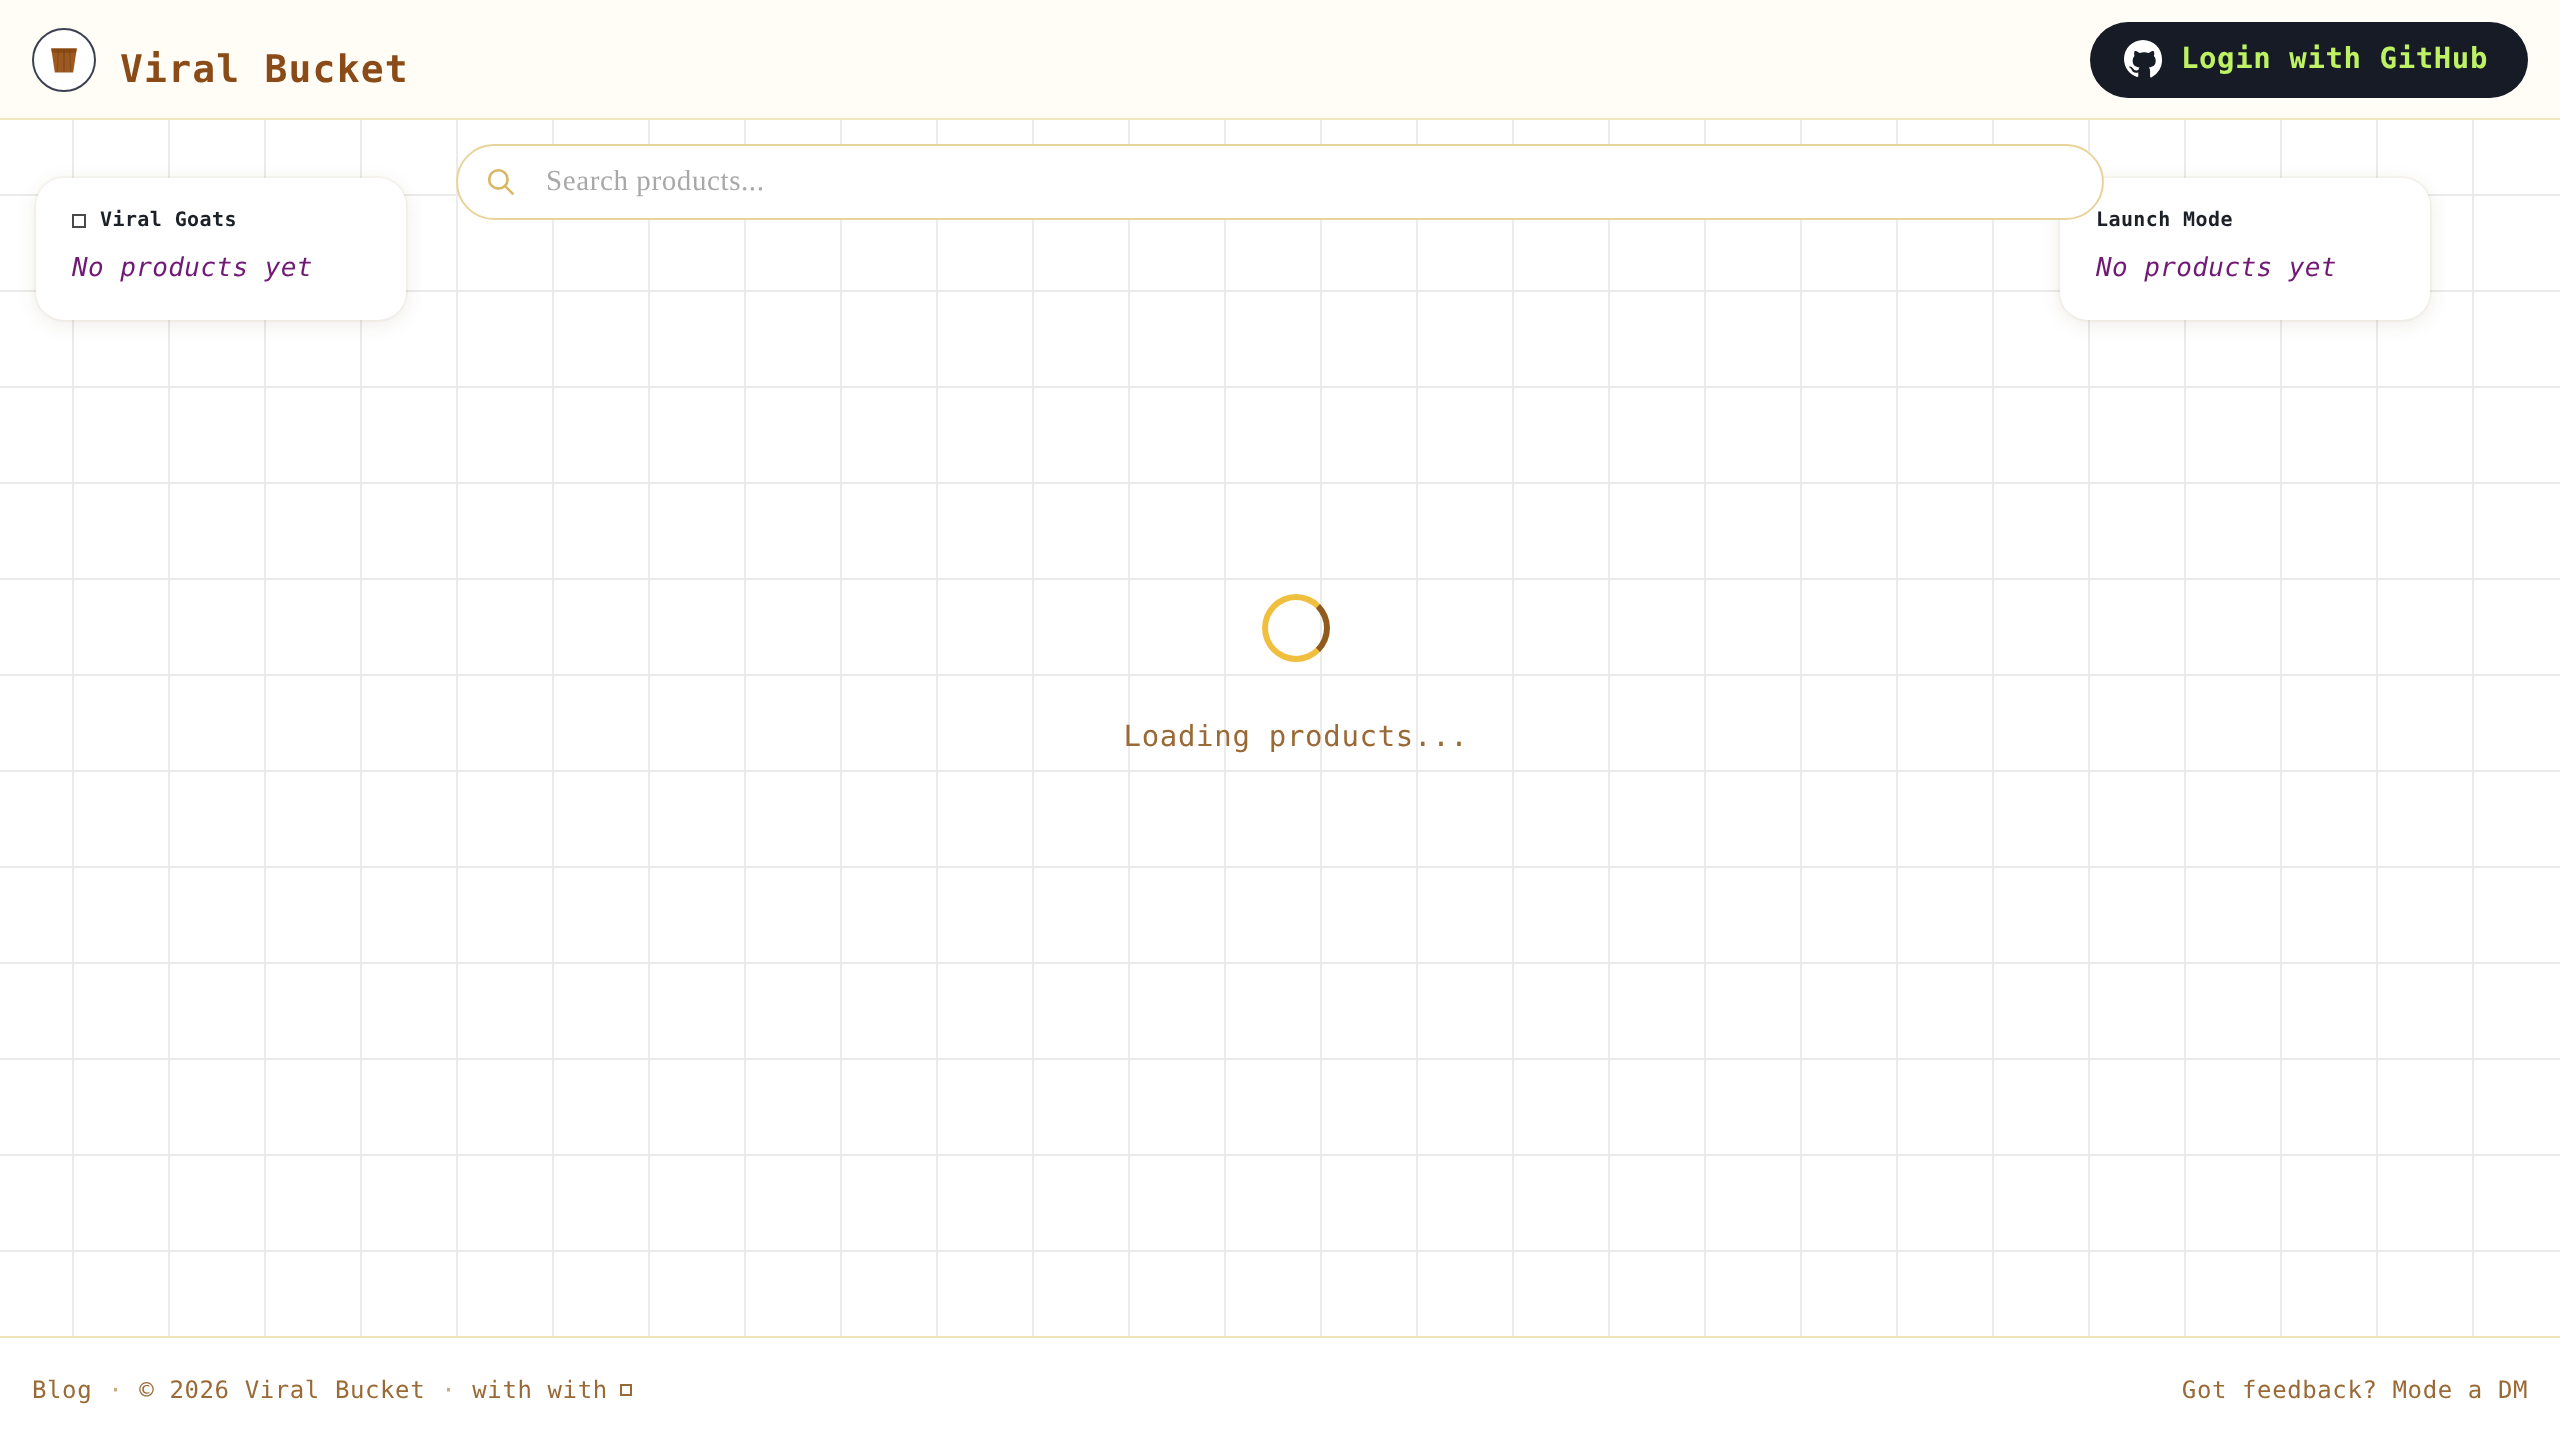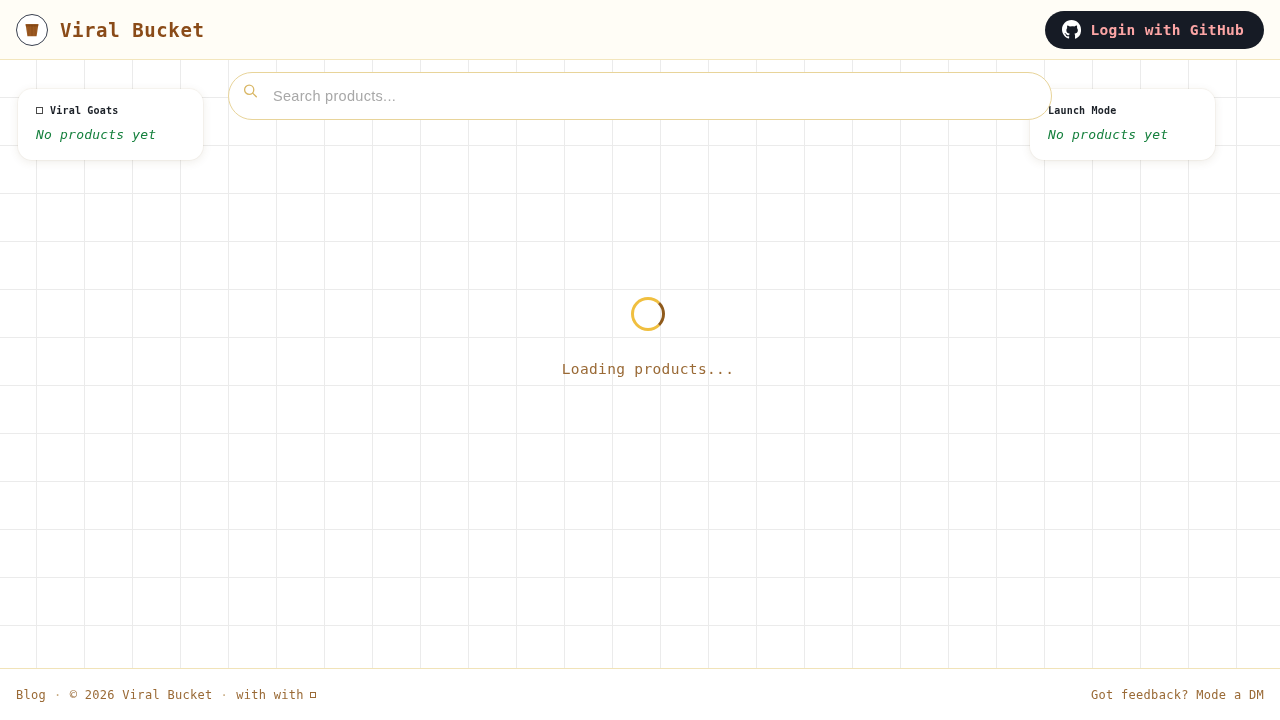--- a/index.html
+++ b/index.html
@@ -35,21 +35,21 @@
     display: flex;
     align-items: center;
     justify-content: space-between;
     padding: 0 16px;
     position: relative;
     z-index: 6;
   }
 
   .brand {
     display: flex;
-    align-items: center;
+    align-items: flex-end;
     gap: 12px;
   }
 
   .logo-badge {
     width: 32px;
     height: 32px;
     border-radius: 50%;
     border: 1.5px solid #3a4150;
     background: #ffffff;
     display: flex;
@@ -66,21 +66,21 @@
     color: #8a4b18;
     letter-spacing: 0.6px;
     white-space: nowrap;
   }
 
   .gh-button {
     display: flex;
     align-items: center;
     gap: 9px;
     background: #161b25;
-    color: #fca5a5;
+    color: #bef264;
     border: none;
     border-radius: 999px;
     height: 38px;
     padding: 0 20px 0 17px;
     font-family: inherit;
     font-size: 14.5px;
     font-weight: bold;
     letter-spacing: 0.3px;
     cursor: pointer;
     white-space: nowrap;
@@ -135,21 +135,21 @@
     background: transparent;
     flex: none;
     position: relative;
     top: 0px;
   }
 
   .side-card-empty {
     margin-top: 11px;
     font-size: 13px;
     font-style: italic;
-    color: #15803d;
+    color: #701a75;
     letter-spacing: 0.2px;
     white-space: nowrap;
   }
 
   
   .center-col {
     position: absolute;
     left: 228px;
     top: 0;
     width: 824px;
@@ -163,25 +163,25 @@
   }
 
   .search-wrap {
     margin-top: 12px;
     position: relative;
     height: 38px;
   }
 
   .search-field {
     width: 100%;
-    height: 48px;
+    height: 38px;
     border-radius: 999px;
     border: 1px solid #e8d49a;
     background: #ffffff;
-    font-family: Liberation Sans, sans-serif;
+    font-family: Liberation Serif, serif;
     font-size: 14.5px;
     color: #4a4a4a;
     padding: 0 18px 0 44px;
     letter-spacing: 0.3px;
     outline: none;
   }
 
   .search-field::placeholder {
     color: #a8a8a8;
     opacity: 1;

